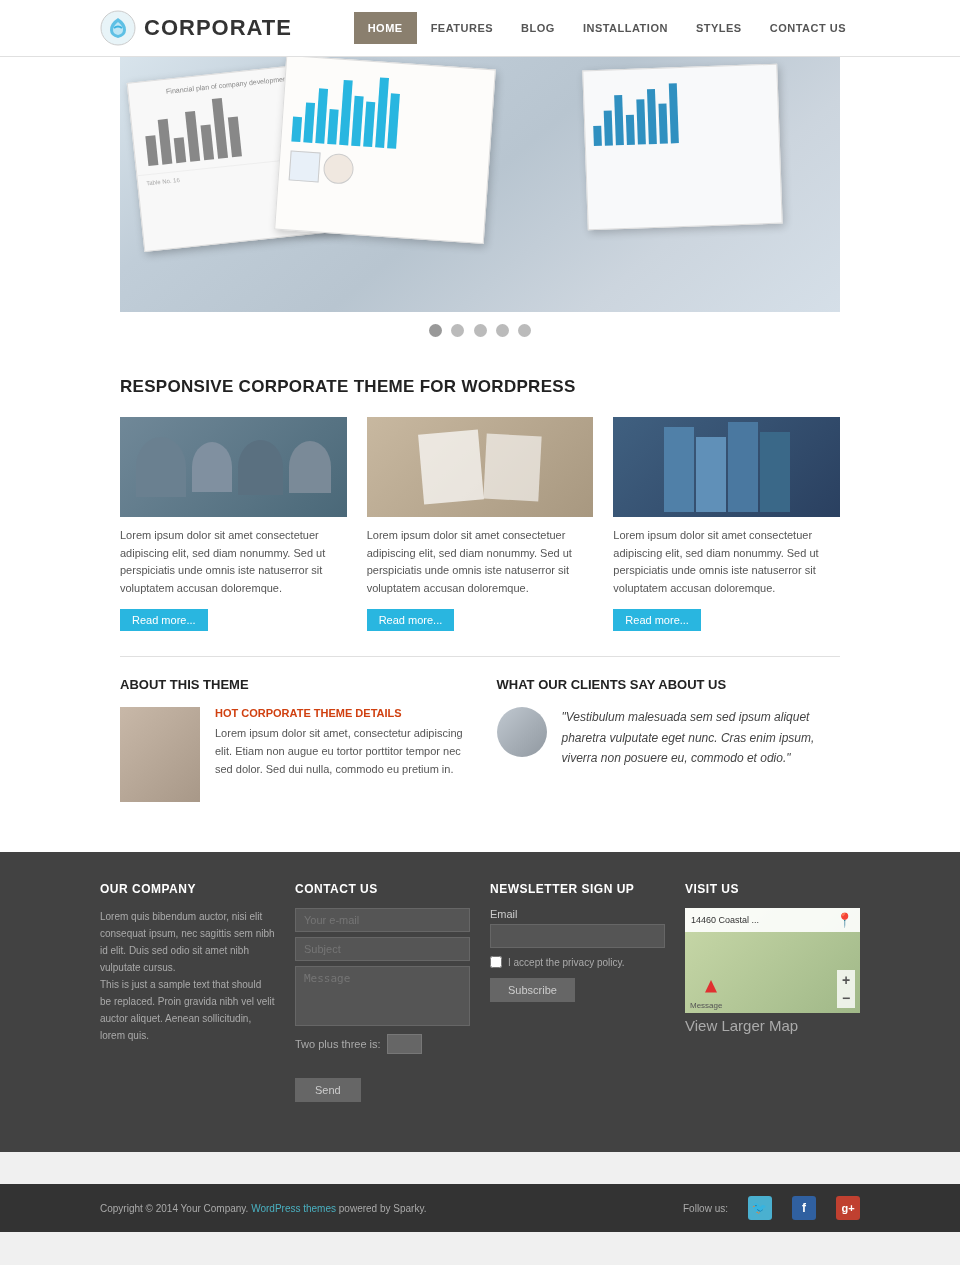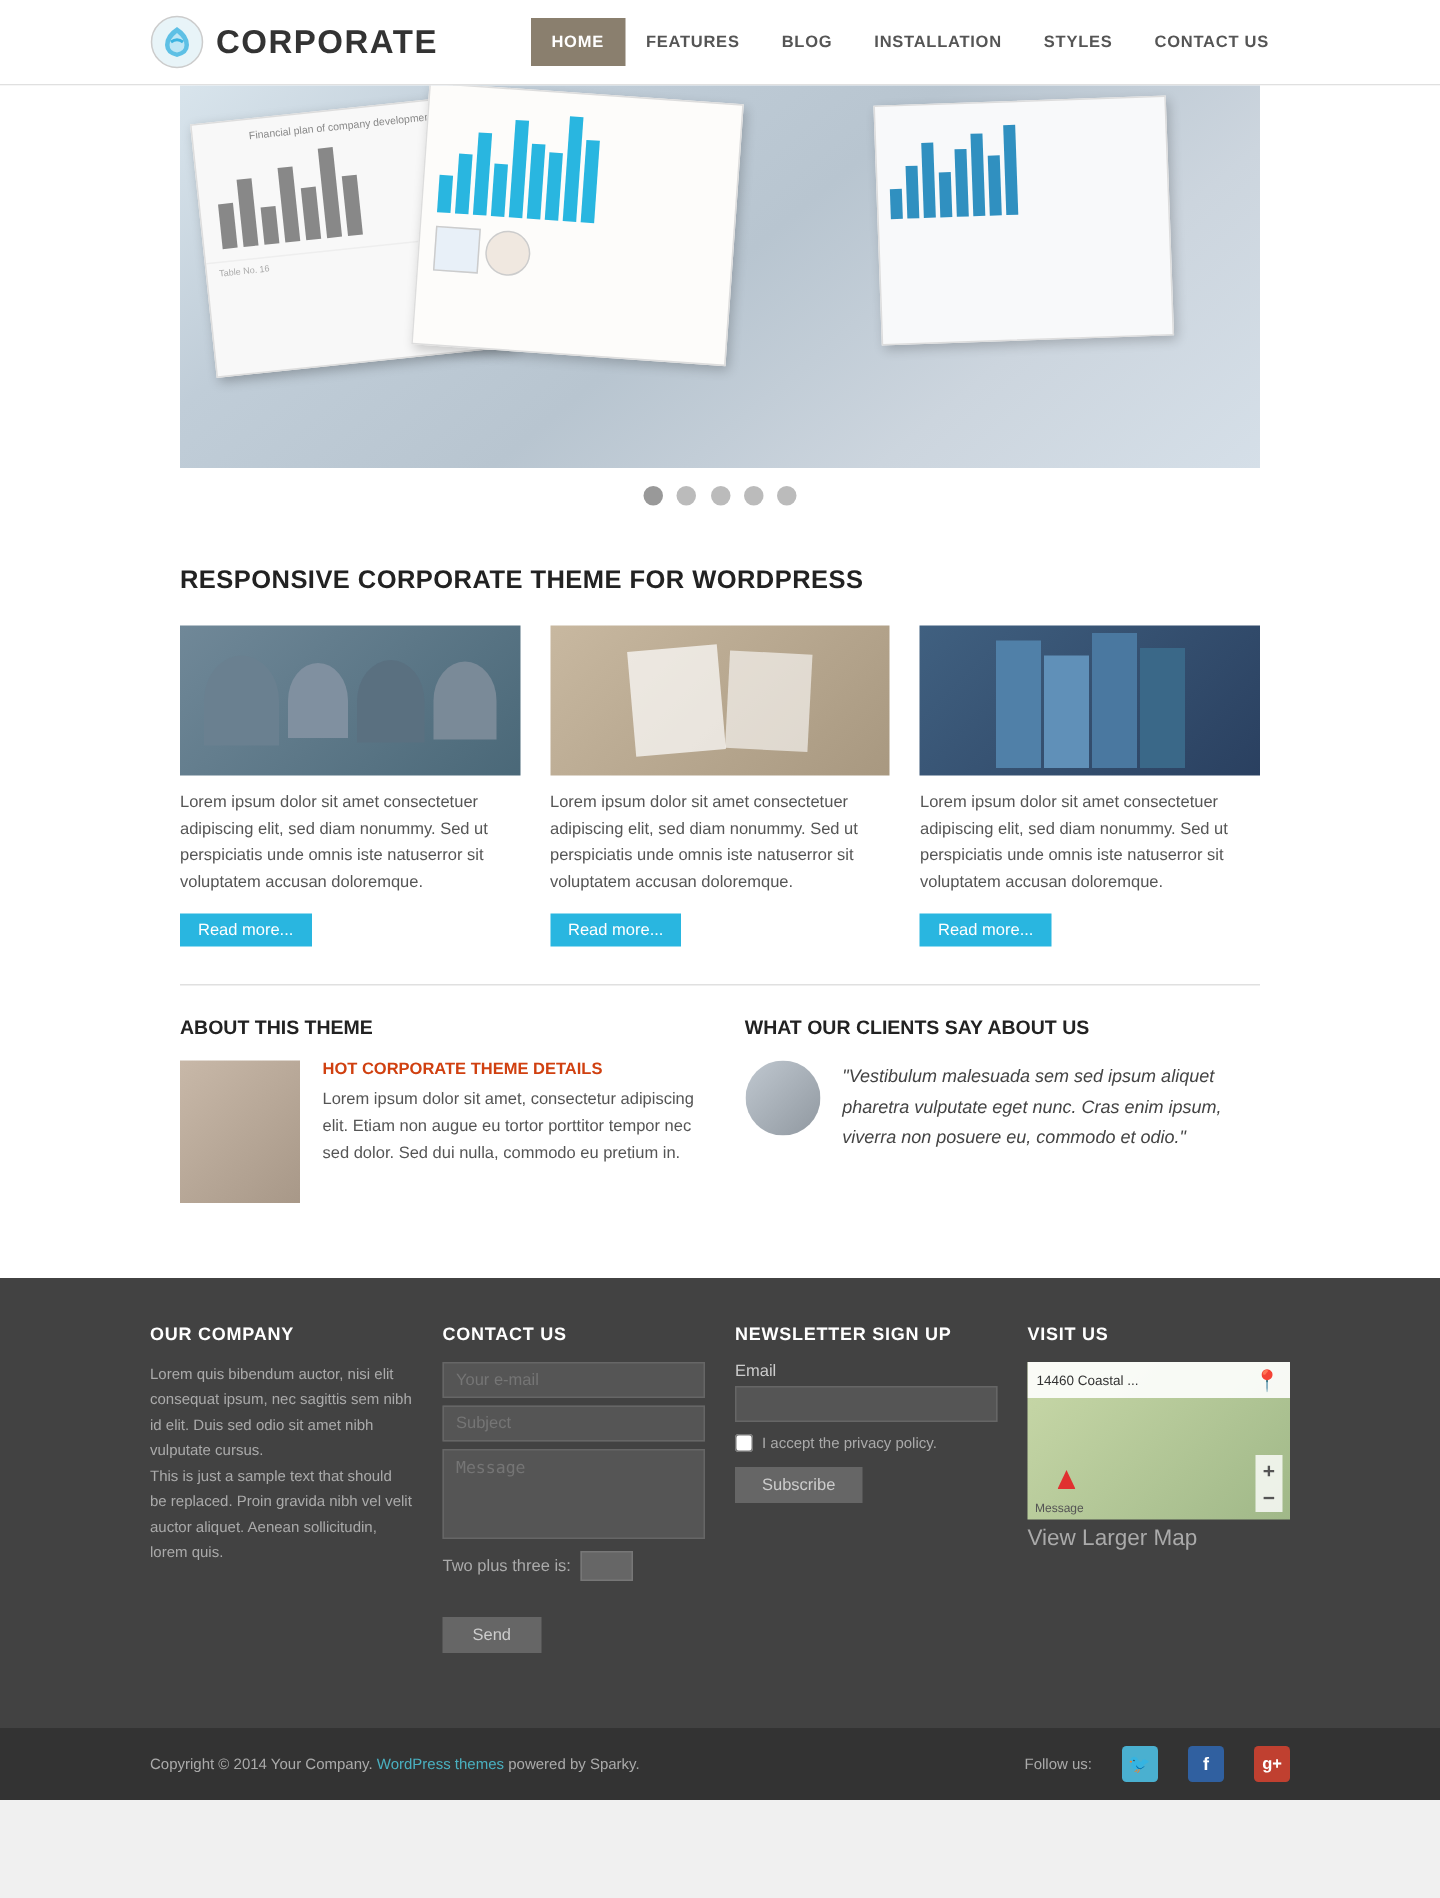--- a/index.html
+++ b/index.html
@@ -199,21 +199,21 @@
           <span>−</span>
         </div>
         <div style="position:absolute; bottom:15px; left:20px; width:12px; height:18px; background:#e03030; clip-path:polygon(50% 100%, 0% 30%, 100% 30%); transform:rotate(180deg);"></div>
         <div style="position:absolute; bottom:3px; left:5px; font-size:8px; color:#555;">Message</div>
       </div>
       <a style="display:block; font-size:15px; color:#aaa; margin-top:4px; cursor:pointer; text-decoration:none;">View Larger Map</a>
     </div>
   </div>
 </footer>
 
-<div style="background:#333; color:#aaa; padding:12px 100px; display:flex; justify-content:space-between; align-items:center; font-size:10px;">
+<div style="background:#333; color:#aaa; padding:12px 100px; display:flex; justify-content:space-between; align-items:center; font-size:10px;margin-top:32px;">
   <div>
     <span>Copyright © 2014 Your Company.</span>
     <a style="color:#4ab0c0; text-decoration:none; cursor:pointer;">WordPress themes</a>
     <span>powered by Sparky.</span>
   </div>
   <div style="display:flex; align-items:center; gap:20px;">
     <span>Follow us:</span>
     <div style="width:24px; height:24px; background:#4ab0d0; border-radius:3px; display:flex; align-items:center; justify-content:center; color:#fff; font-size:12px; cursor:pointer; font-weight:bold;">🐦</div>
     <div style="width:24px; height:24px; background:#3060a0; border-radius:3px; display:flex; align-items:center; justify-content:center; color:#fff; font-size:12px; cursor:pointer; font-weight:bold;">f</div>
     <div style="width:24px; height:24px; background:#c04030; border-radius:3px; display:flex; align-items:center; justify-content:center; color:#fff; font-size:11px; cursor:pointer; font-weight:bold;">g+</div>

